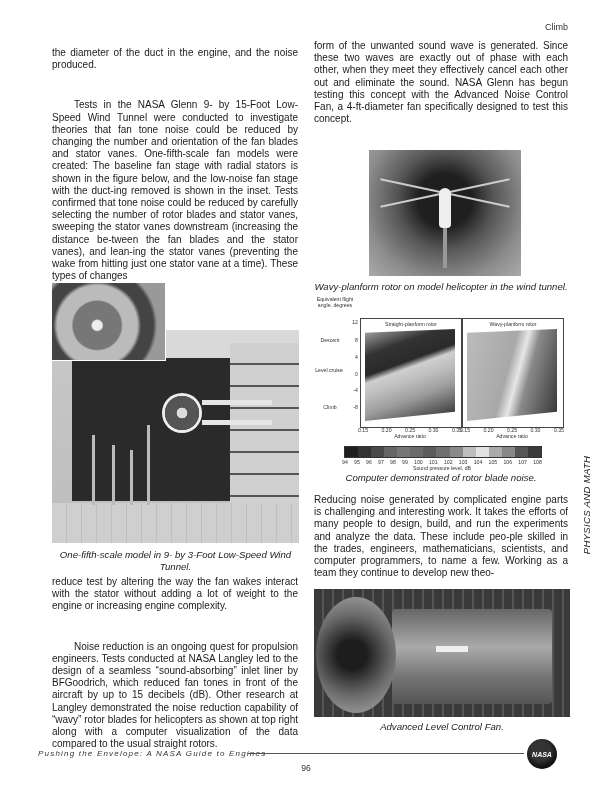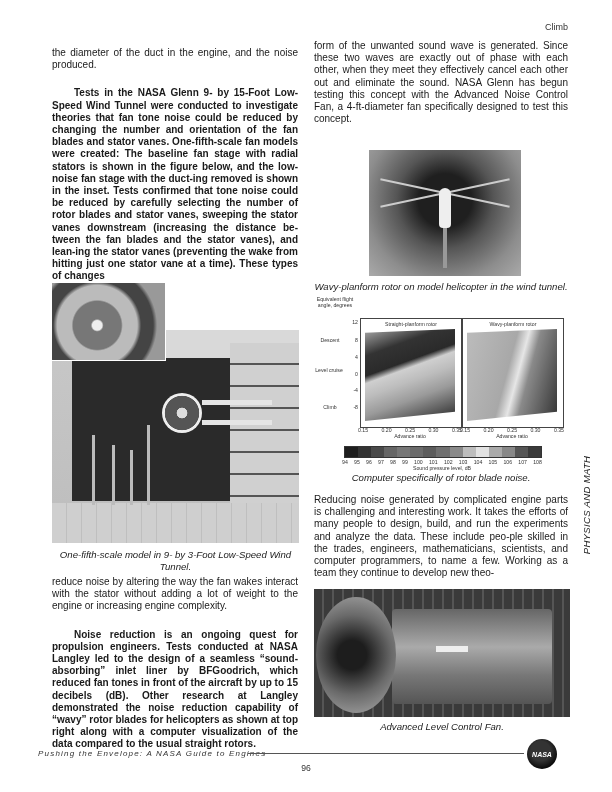--- a/index.html
+++ b/index.html
@@ -2,21 +2,21 @@
 <html><head>
 <meta charset="utf-8">
 <style>
   html, body { margin:0; padding:0; background:#ffffff; }
   body { width:612px; height:792px; position:relative; overflow:hidden;
          font-family:"Liberation Sans", sans-serif; color:#1a1a1a; }
   .running-head { position:absolute; right:44px; top:22px; font-size:9px; color:#333; }
   .col { position:absolute; font-size:10px; line-height:12.2px; text-align:justify; }
   .col p { margin:0; }
   .col p.indent { text-indent:22px; }
-  .col p + p { margin-top:16px;font-weight:bold; }
+  .col p + p { margin-top:28px; }
   #colL1 { left:52px; top:47px; width:246px; }
   #colL2 { left:52px; top:544px; width:246px; }
   #colR1 { left:314px; top:40px; width:254px; }
   #colR2 { left:314px; top:494px; width:254px; }
   .caption { position:absolute; font-style:italic; font-size:9.6px; line-height:12px; text-align:center; color:#222; }
   .photo { position:absolute; background:#888; overflow:hidden; }
   
   #tunnel { left:52px; top:283px; width:247px; height:260px; background:#fff; }
   #tunnel .room { position:absolute; left:0; top:48px; width:247px; height:212px;
      background:linear-gradient(180deg,#c8c8c8 0%,#bdbdbd 100%); }
@@ -101,21 +101,21 @@
   <div class="post" style="left:78px;height:55px;"></div>
   <div class="post" style="left:95px;height:80px;"></div>
   <div class="strut" style="top:117px;"></div>
   <div class="strut" style="top:137px;"></div>
   <div class="fan"></div>
   <div class="inset"></div>
 </div>
 <div class="caption" style="left:52px;top:549px;width:247px;">One-fifth-scale model in 9- by 3-Foot Low-Speed Wind Tunnel.</div>
 
 <div id="colL2" class="col" style="top:576px;">
-  <p>reduce noise by altering the way the fan wakes interact with the stator without adding a lot of weight to the engine or increasing engine complexity.</p>
+  <p>reduce test by altering the way the fan wakes interact with the stator without adding a lot of weight to the engine or increasing engine complexity.</p>
   <p class="indent">Noise reduction is an ongoing quest for propulsion engineers. Tests conducted at NASA Langley led to the design of a seamless “sound-absorbing” inlet liner by BFGoodrich, which reduced fan tones in front of the aircraft by up to 15 decibels (dB). Other research at Langley demonstrated the noise reduction capability of “wavy” rotor blades for helicopters as shown at top right along with a computer visualization of the data compared to the usual straight rotors.</p>
 </div>
 
 <div id="colR1" class="col">
   <p>form of the unwanted sound wave is generated. Since these two waves are exactly out of phase with each other, when they meet they effectively cancel each other out and eliminate the sound. NASA Glenn has begun testing this concept with the Advanced Noise Control Fan, a 4-ft-diameter fan specifically designed to test this concept.</p>
 </div>
 
 <div id="helo" class="photo">
   <div class="blade"></div>
   <div class="blade2"></div>
@@ -191,21 +191,21 @@
     <span>102</span>
     <span>103</span>
     <span>104</span>
     <span>105</span>
     <span>106</span>
     <span>107</span>
     <span>108</span>
   </div>
   <div class="clabel">Sound pressure level, dB</div>
 </div>
-<div class="caption" style="left:310px;top:472px;width:262px;">Computer specifically of rotor blade noise.</div>
+<div class="caption" style="left:310px;top:472px;width:262px;">Computer demonstrated of rotor blade noise.</div>
 
 <div id="colR2" class="col">
   <p>Reducing noise generated by complicated engine parts is challenging and interesting work. It takes the efforts of many people to design, build, and run the experiments and analyze the data. These include peo-ple skilled in the trades, engineers, mathematicians, scientists, and computer programmers, to name a few. Working as a team they continue to develop new theo-</p>
 </div>
 
 <div id="anc" class="photo">
   <div class="drum"></div>
   <div class="dome"></div>
   <div class="label"></div>
 </div>

